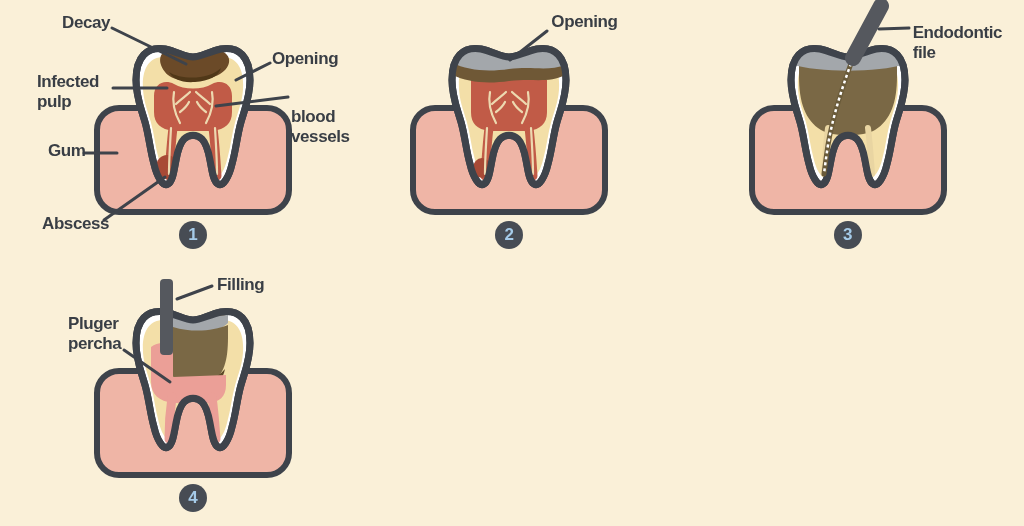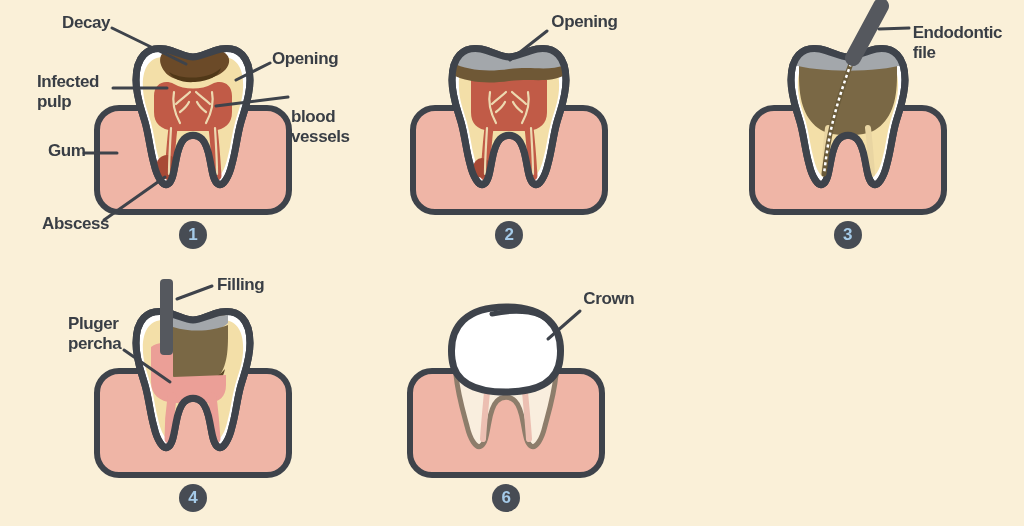--- a/index.html
+++ b/index.html
@@ -179,34 +179,15 @@
         <line x1="124" y1="87" x2="170" y2="119"></line>
       </g>
     </svg>
     <div class="lbl" style="left:217px;top:12px">Filling</div>
     <div class="lbl" style="left:68px;top:51px">Pluger
 percha</div>
     <div class="badge" style="left:179px">4</div>
   </div>
 
 
-  <div class="panel">
-    <svg class="art" width="341" height="263" viewBox="0 0 341 263">
-      <g transform="translate(-5,0)">
-        <use href="#gumG"></use>
-        <path d="M120,112 C122,132 127,148 131,163 C134,176 140,186 145,183 C150,180 151,169 153,159
-                 C155,148 157,142 161,138 C166,133 174,133 179,138 C183,142 185,148 187,159
-                 C189,169 190,180 195,183 C200,186 206,176 209,163 C213,148 218,132 220,112 Z" fill="#f9eede" stroke="#8d7d6b" stroke-width="5" stroke-linejoin="round"></path>
-        <path d="M152,118 C150,140 148,160 147,176" fill="none" stroke="#ecbfb2" stroke-width="6" stroke-linecap="round"></path>
-        <path d="M188,118 C190,140 192,160 193,176" fill="none" stroke="#ecbfb2" stroke-width="6" stroke-linecap="round"></path>
-        <path d="M116,96 C112,62 132,44 170,44 C208,44 228,62 224,96 C222,116 206,129 170,129 C134,129 118,116 116,96 Z" fill="#ffffff" stroke="#3e434b" stroke-width="7" stroke-linejoin="round"></path>
-        <path d="M156,51 C184,45 206,49 214,60" fill="none" stroke="#3e434b" stroke-width="5" stroke-linecap="round"></path>
-      </g>
-      <g stroke="#3e434b" stroke-width="3" stroke-linecap="round">
-        <line x1="239" y1="48" x2="207" y2="76"></line>
-      </g>
-    </svg>
-    <div class="lbl" style="left:242px;top:26px">Crown</div>
-    <div class="badge" style="left:151px">6</div>
-  </div>
 
 </div>
 </div>
 
 </body></html>

